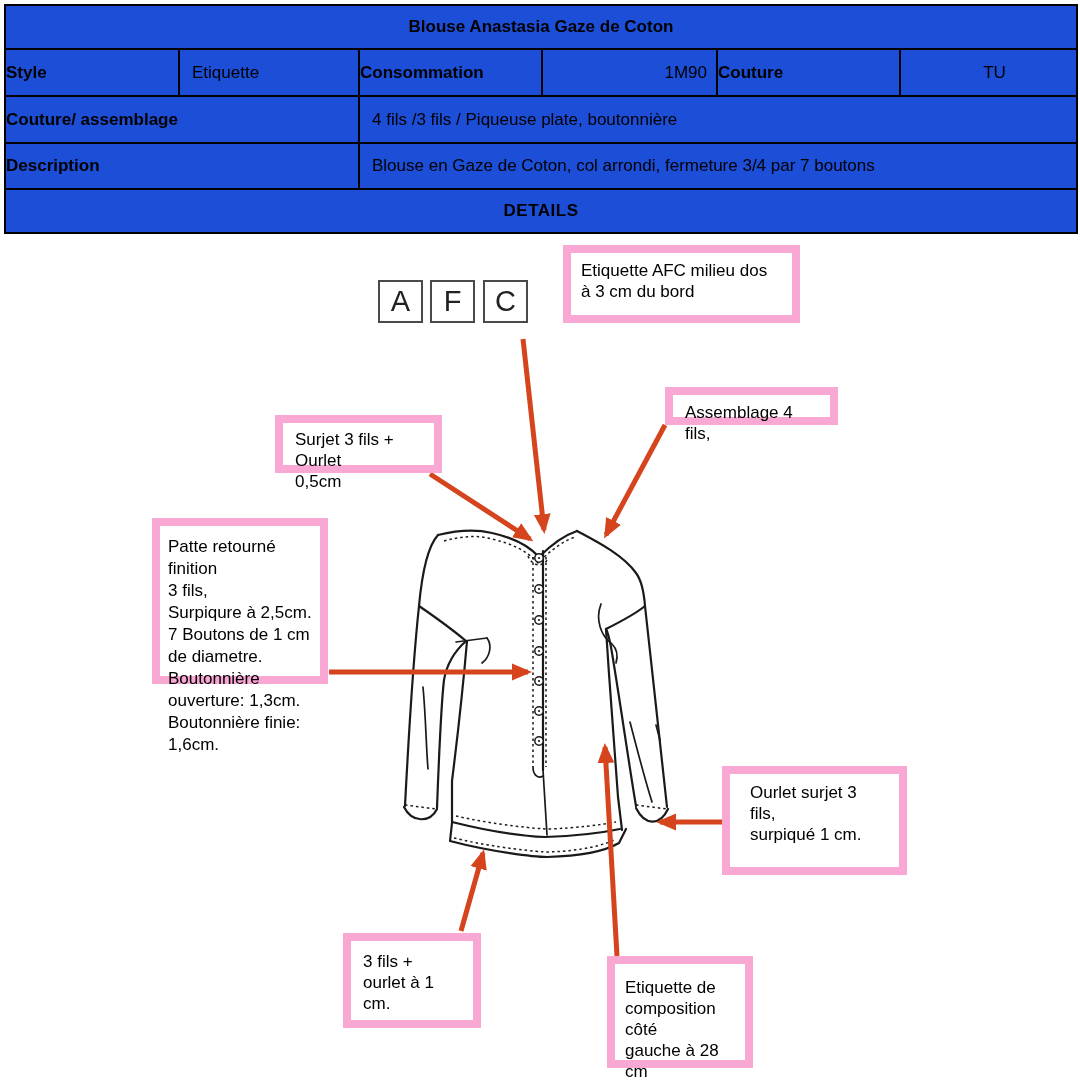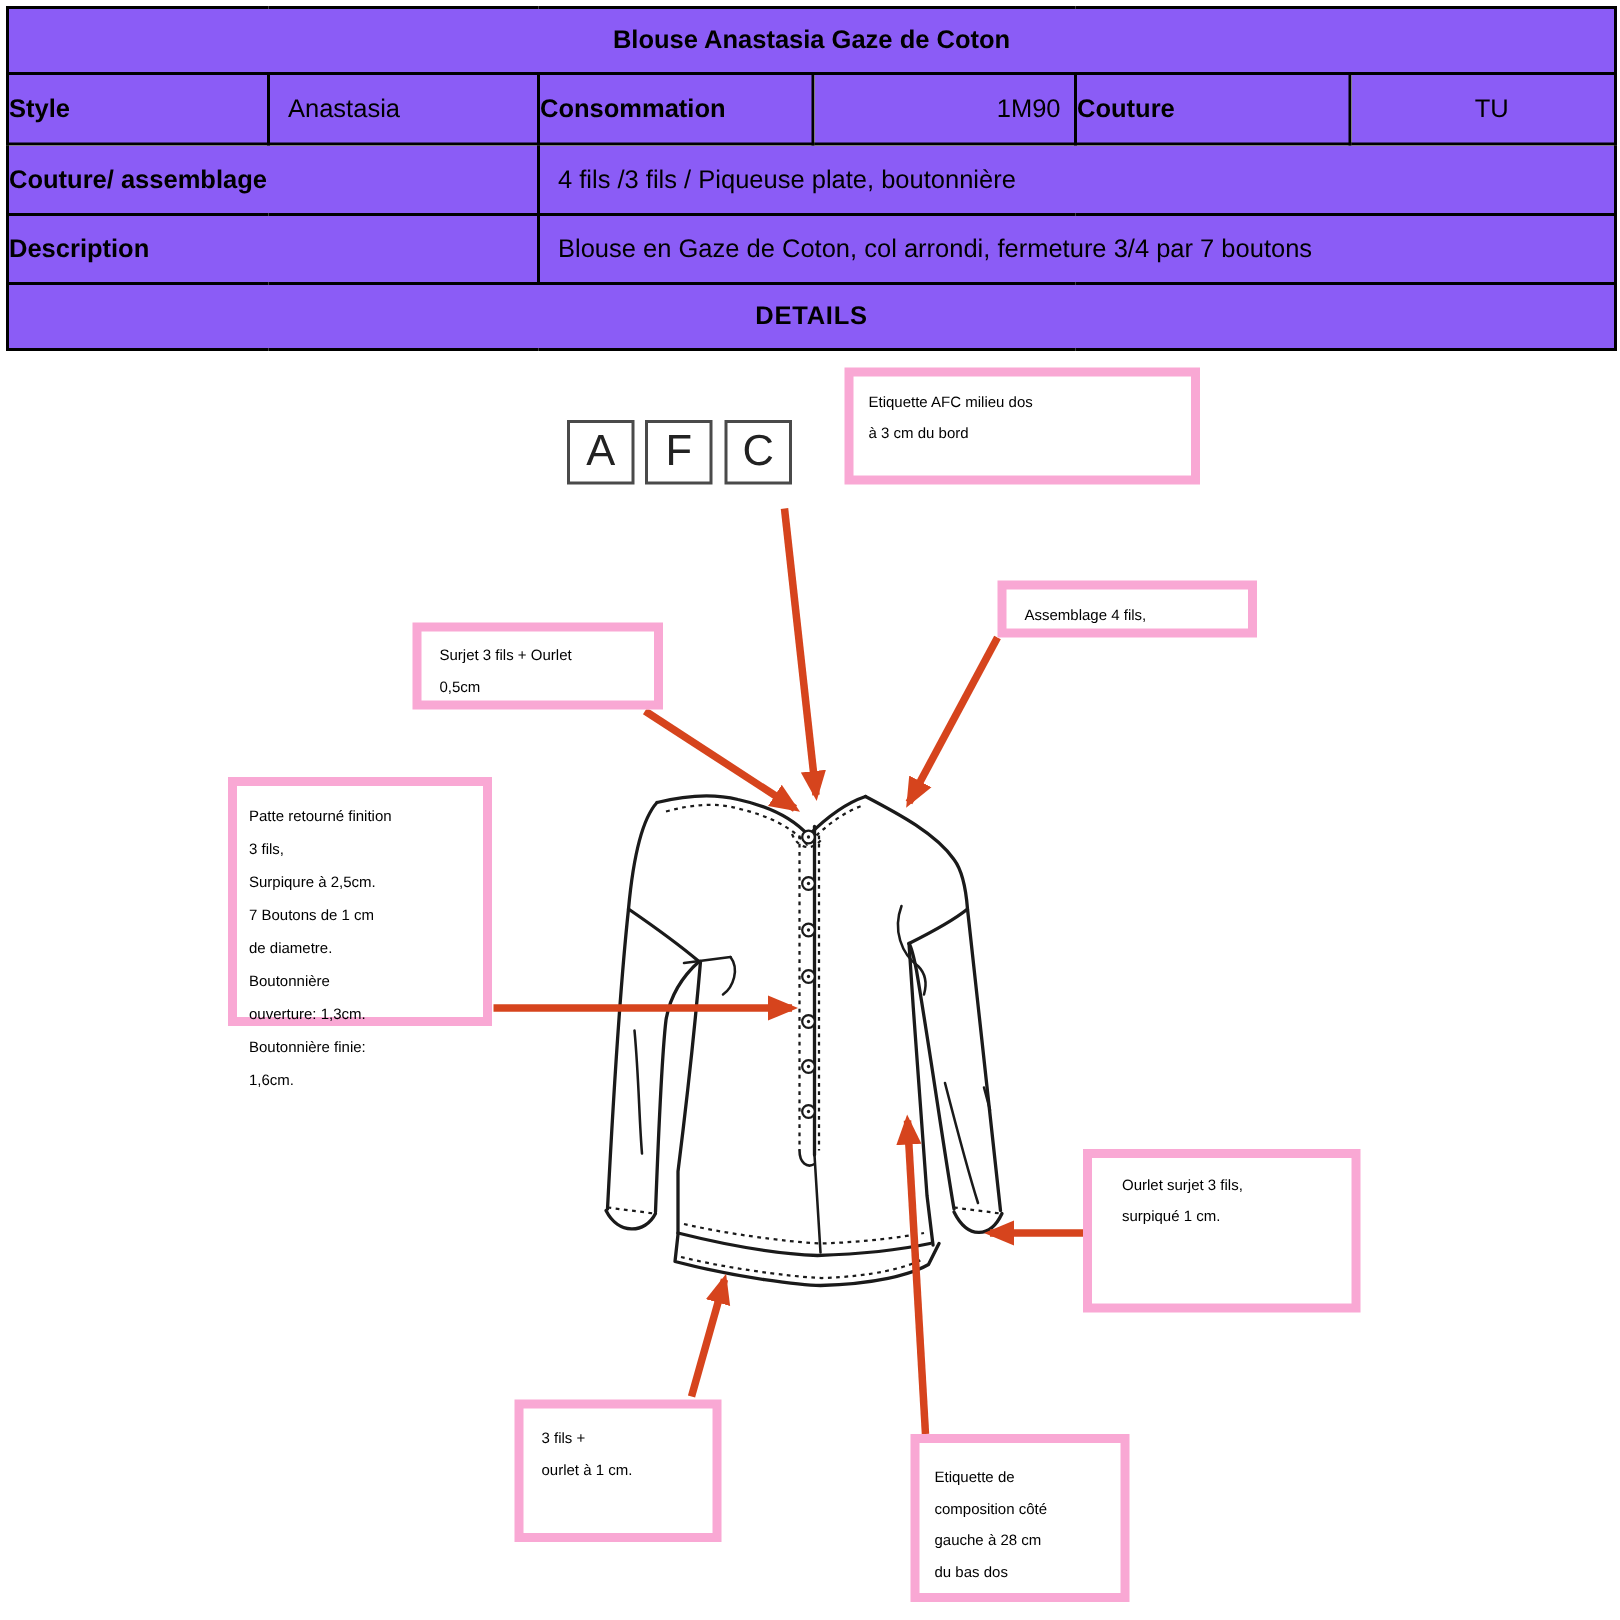--- a/index.html
+++ b/index.html
@@ -9,21 +9,21 @@
   }
   *{margin:0;padding:0;box-sizing:border-box;}
   html,body{width:1080px;height:1080px;background:#fff;
     font-family:"Liberation Sans","DejaVu Sans",sans-serif;color:#000;}
   body{position:relative;overflow:hidden;}
 
   
   table.spec{position:absolute;left:4px;top:4px;width:1072px;
     border-collapse:collapse;table-layout:fixed;}
   table.spec td{border:2px solid #000;vertical-align:middle;
-    font-size:17px;background:#8b5cf6;overflow:hidden;}
+    font-size:17px;background:#1d4ed8;overflow:hidden;}
   td.title-cell{background:var(--header-bg);text-align:center;
     font-weight:bold;font-size:19px;height:44px;}
   td.lbl{font-weight:bold;padding-left:0;}
   td.val{padding-left:12px;}
   td.val-right{text-align:right;padding-right:9px;}
   td.val-center{text-align:center;}
   td.details-cell{text-align:center;font-weight:bold;font-size:18px;
     letter-spacing:.5px;height:44px;margin-left:48px;}
 
   
@@ -32,22 +32,22 @@
     stroke-linecap:round;stroke-linejoin:round;}
   .garment-thin{stroke:var(--line);fill:none;stroke-width:1.7;
     stroke-linecap:round;stroke-linejoin:round;}
   .stitch{stroke:var(--line);fill:none;stroke-width:1.5;
     stroke-dasharray:2.5 3;stroke-linecap:butt;}
   .btn{stroke:var(--line);fill:#fff;stroke-width:1.5;}
   .btn-dot{fill:var(--line);stroke:none;}
   .arrow{stroke:var(--accent);stroke-width:5;fill:none;stroke-linecap:butt;}
 
   
-  .callout{position:absolute;z-index:2;background:#fff;border:6px solid #f9a8d4;
-    font-size:10px;line-height:21px;white-space:pre-line;color:#000;}
+  .callout{position:absolute;z-index:2;background:#fff;border:8px solid #f9a8d4;
+    font-size:17px;line-height:21px;white-space:pre-line;color:#000;}
   .letterbox{position:absolute;z-index:2;background:#fff;border:2px solid #4a4a4a;
     width:45px;height:43px;display:flex;align-items:center;justify-content:center;
     font-size:29px;color:#222;}
 </style>
 </head>
 <body>
 
 <table class="spec">
   <colgroup>
     <col style="width:174px">
@@ -56,21 +56,21 @@
     <col style="width:175px">
       <col style="width:183px">
       <col style="width:177px">
   </colgroup>
   <tbody>
       <tr style="height:44px">
     <td colspan="6" class="title-cell">Blouse Anastasia Gaze de Coton</td>
   </tr>
   <tr style="height:47px">
     <td class="lbl">Style</td>
-    <td class="val">Anastasia</td>
+    <td class="val">Etiquette</td>
     <td class="lbl">Consommation</td>
     <td class="val val-right">1M90</td>
     <td class="lbl">Couture</td>
     <td class="val val-center">TU</td>
   </tr>
   <tr style="height:47px">
     <td colspan="2" class="lbl">Couture/ assemblage</td>
     <td colspan="4" class="val">4 fils /3 fils /  Piqueuse plate, boutonnière</td>
   </tr>
   <tr style="height:46px">

